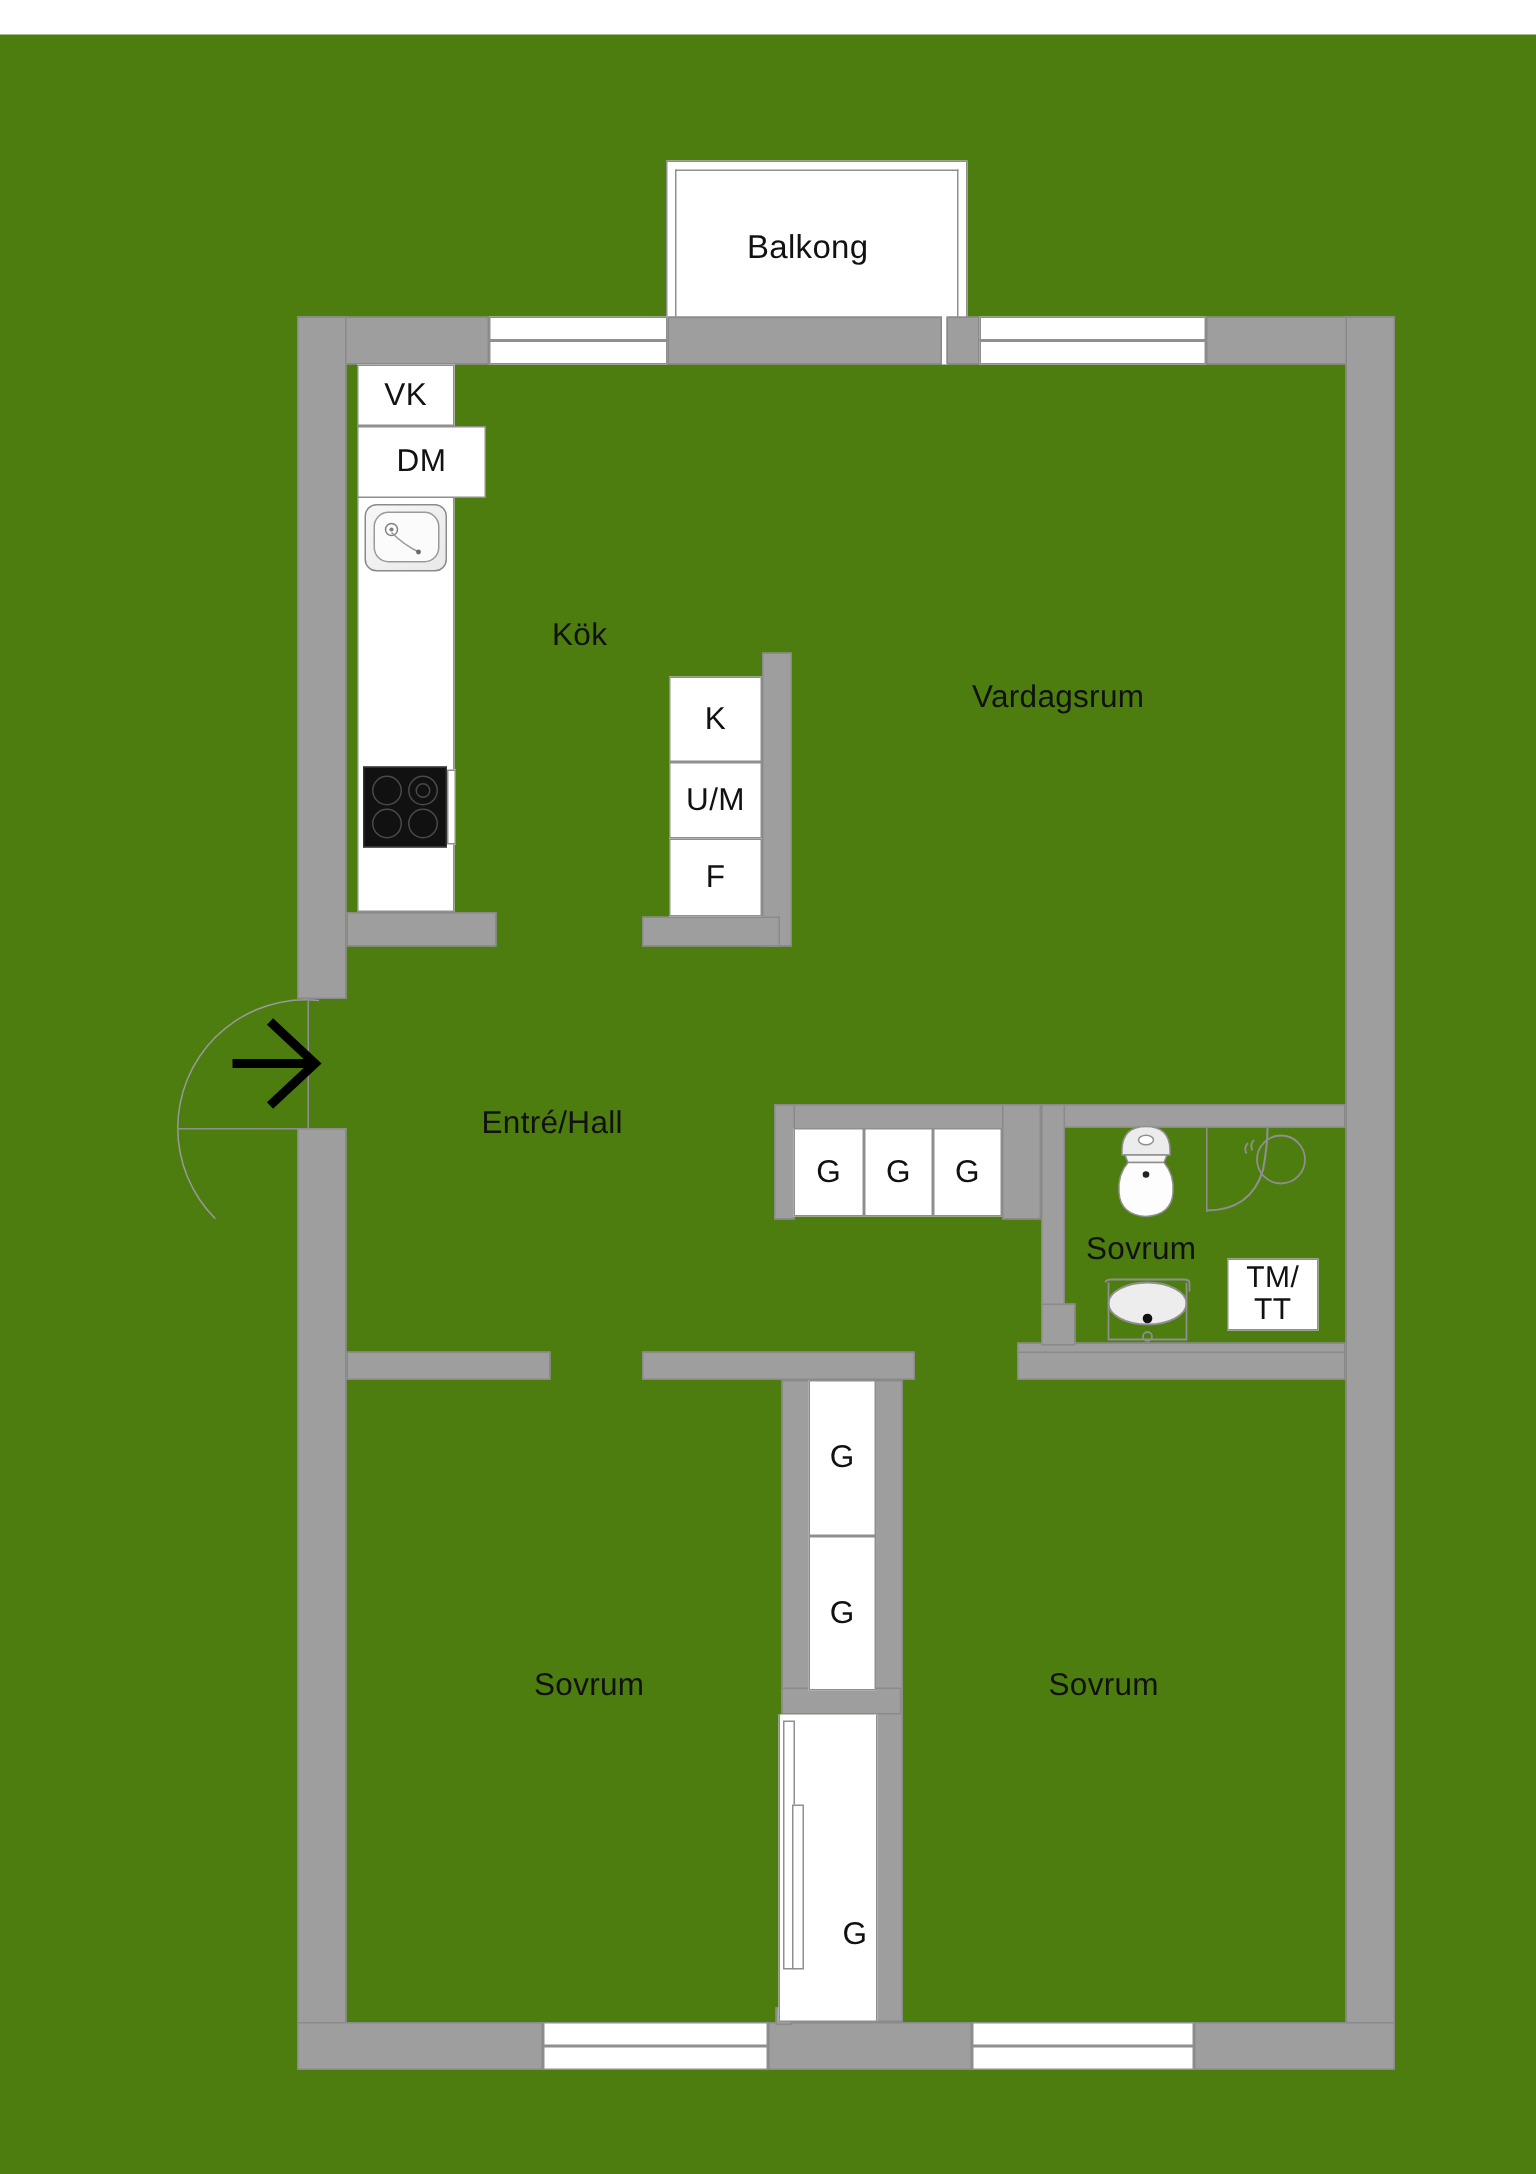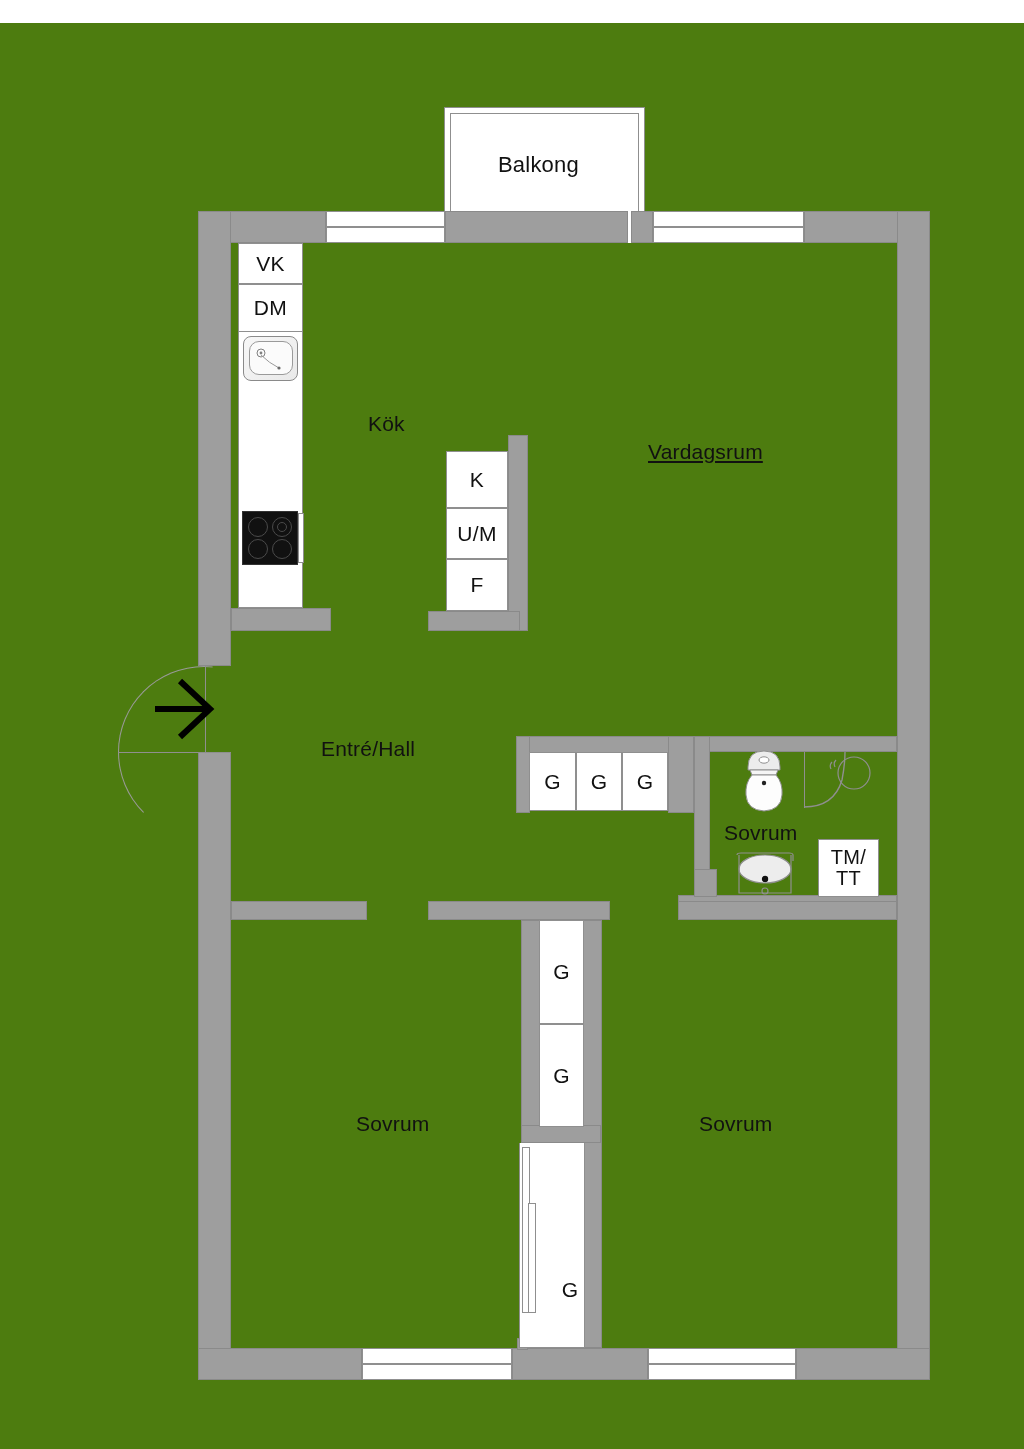--- a/index.html
+++ b/index.html
@@ -153,21 +153,21 @@
     <path d="M 5 36 L 60 36" stroke="#000" stroke-width="6" fill="none"></path>
     <path d="M 30 8 L 60 36 L 30 64" stroke="#000" stroke-width="6" fill="none" stroke-linejoin="miter"></path>
   </svg>
 
   <div class="thin" style="left:238px; top:220px; width:65px; height:365px;"></div>
 
   <div class="unit" style="left:238px; top:220px; width:65px; height:41px;">
       <span>VK</span>
     </div>
 
-  <div class="unit" style="left:238px; top:261px; width:65px; height:48px;text-align:center;">
+  <div class="unit" style="left:238px; top:261px; width:86px; height:48px;text-align:center;">
       <span>DM</span>
     </div>
 
   <div class="sink-outer" style="left:243px; top:313px; width:55px; height:45px;"></div>
   <div class="sink-inner" style="left:249px; top:318px; width:44px; height:34px;"></div>
   <svg style="position:absolute; left:249px; top:318px;" width="44" height="34" viewBox="0 0 44 34">
     <circle cx="12" cy="12" r="4" fill="none" stroke="#808080" stroke-width="1"></circle>
     <circle cx="12" cy="12" r="1.4" fill="#808080"></circle>
     <path d="M 12 14 Q 20 22 30 27" stroke="#9a9a9a" stroke-width="1" fill="none"></path>
     <circle cx="30" cy="27" r="1.6" fill="#6a6a6a"></circle>
@@ -190,21 +190,21 @@
       <span>K</span>
     </div>
   <div class="unit" style="left:446px; top:485px; width:62px; height:51px;">
       <span>U/M</span>
     </div>
   <div class="unit" style="left:446px; top:536px; width:62px; height:52px;">
       <span>F</span>
     </div>
 
   <div class="roomlabel" style="left:368px; top:389px;">Kök</div>
-  <div class="roomlabel" style="left:648px; top:417px;text-decoration:underline;">Vardagsrum</div>
+  <div class="roomlabel" style="left:648px; top:430px;">Vardagsrum</div>
   <div class="roomlabel" style="left:321px; top:714px;">Entré/Hall</div>
 
   <div class="wall" style="left:516px; top:713px; width:178px; height:18px;"></div>
   <div class="wall" style="left:516px; top:713px; width:14px; height:77px;"></div>
   <div class="wall" style="left:668px; top:713px; width:26px; height:77px;"></div>
   <div class="unit" style="left:529px; top:729px; width:47px; height:59px;">
       <span>G</span>
     </div>
   <div class="unit" style="left:576px; top:729px; width:46px; height:59px;">
       <span>G</span>
@@ -234,21 +234,21 @@
   <div class="thinline" style="left:804px; top:729px; width:1.2px; height:56px;"></div>
 
   <svg style="position:absolute; left:733px; top:828px;" width="64" height="48" viewBox="0 0 64 48">
     <path d="M 4 4 Q 4 2 8 2 L 56 2 Q 60 2 60 4 L 60 10" fill="none" stroke="#8f8f8f" stroke-width="1.2"></path>
     <ellipse cx="32" cy="18" rx="26" ry="14" fill="#ededed" stroke="#8f8f8f" stroke-width="1.2"></ellipse>
     <circle cx="32" cy="28" r="3.2" fill="#111"></circle>
     <circle cx="32" cy="40" r="3" fill="none" stroke="#8f8f8f" stroke-width="1.2"></circle>
     <path d="M 6 4 L 6 42 L 58 42 L 58 4" fill="none" stroke="#8f8f8f" stroke-width="1.2"></path>
   </svg>
 
-  <div class="unit" style="left:818px; top:816px; width:61px; height:58px; flex-direction:column; line-height:1.05; font-size:20px;">
+  <div class="unit" style="left:818px; top:816px; width:61px; height:48px; flex-direction:column; line-height:1.05; font-size:20px;">
     <span>TM/</span>
     <span>TT</span>
   </div>
 
   <div class="roomlabel" style="left:724px; top:798px;">Sovrum</div>
 
   <div class="wall" style="left:231px; top:878px; width:136px; height:19px;"></div>
 
   <div class="wall" style="left:428px; top:878px; width:182px; height:19px;"></div>
 

